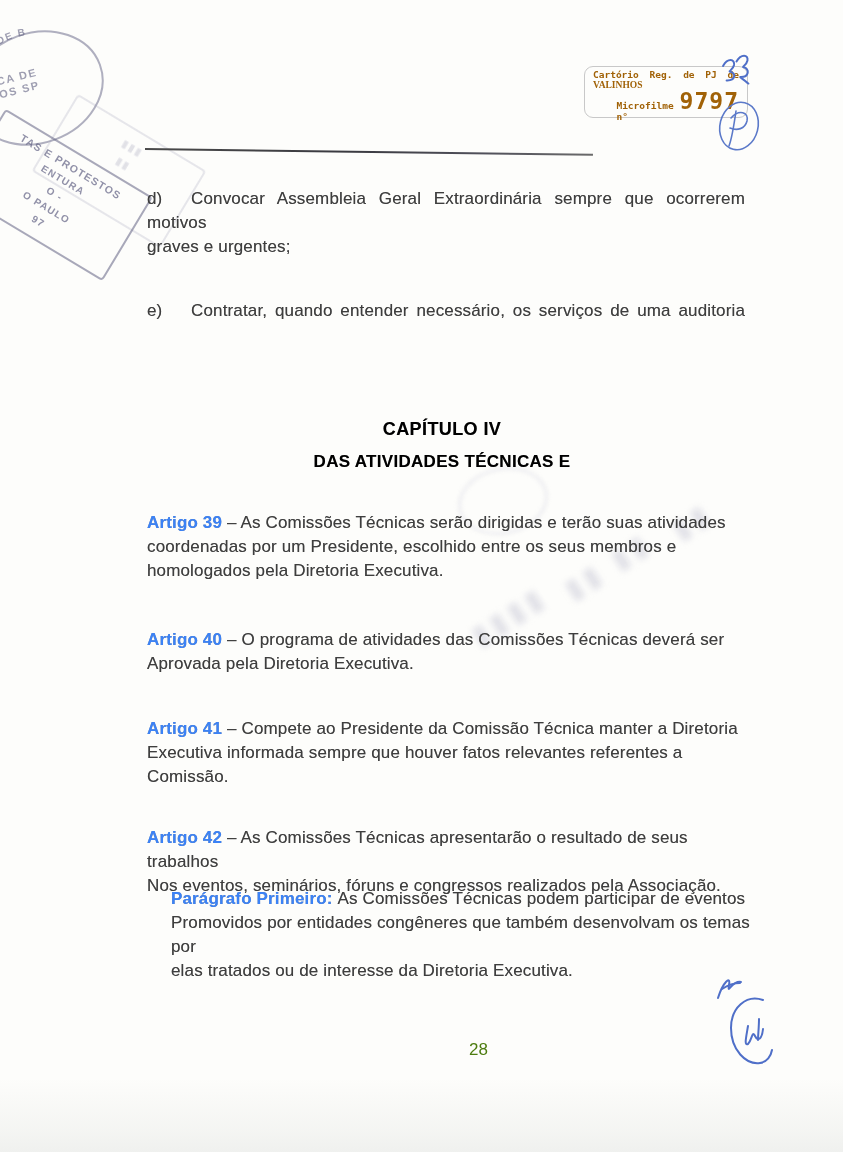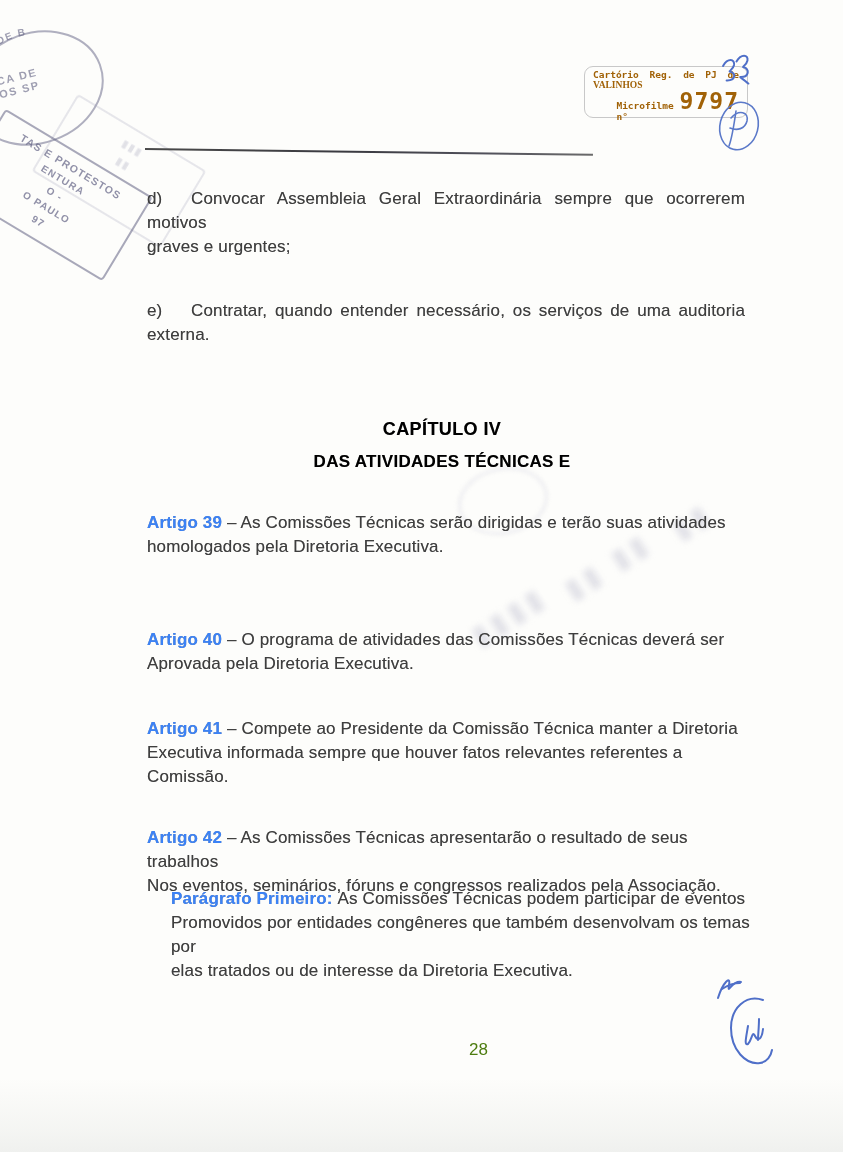--- a/index.html
+++ b/index.html
@@ -133,35 +133,35 @@
 
   <div class="rule"></div>
 
   <div class="txt" style="top:187px;">
     <div class="jline"><span class="itemlab">d)</span><span>Convocar Assembleia Geral Extraordinária sempre que ocorrerem motivos</span></div>
     <div>graves e urgentes;</div>
   </div>
 
   <div class="txt" style="top:278px;margin-top:21px;">
     <div class="jline"><span class="itemlab">e)</span><span>Contratar, quando entender necessário, os serviços de uma auditoria</span></div>
-    <div>externa.</div>
   </div>
 
   <div class="ghost-ellipse"></div>
   <div class="ghost-strip" style="left:672px; top:505px;">▮▮</div>
   <div class="ghost-strip" style="left:560px; top:550px;">▮▮ ▮▮</div>
   <div class="ghost-strip" style="left:468px; top:600px;">▮▮▮▮</div>
 
   <div class="heading chapter">CAPÍTULO IV</div>
   <div class="heading sectitle">
     <div>DAS ATIVIDADES TÉCNICAS E</div>
   </div>
 
   <div class="txt" style="top:511px;">
     <div><span class="b lab">Artigo 39</span><span>– As Comissões Técnicas serão dirigidas e terão suas atividades</span></div>
+    <div>coordenadas por um Presidente, escolhido entre os seus membros e</div>
     <div>homologados pela Diretoria Executiva.</div>
   </div>
 
   <div class="txt" style="top:628px;">
     <div><span class="b lab">Artigo 40</span><span>– O programa de atividades das Comissões Técnicas deverá ser</span></div>
     <div>Aprovada pela Diretoria Executiva.</div>
   </div>
 
   <div class="txt" style="top:717px;">
     <div><span class="b lab">Artigo 41</span><span>– Compete ao Presidente da Comissão Técnica manter a Diretoria</span></div>

